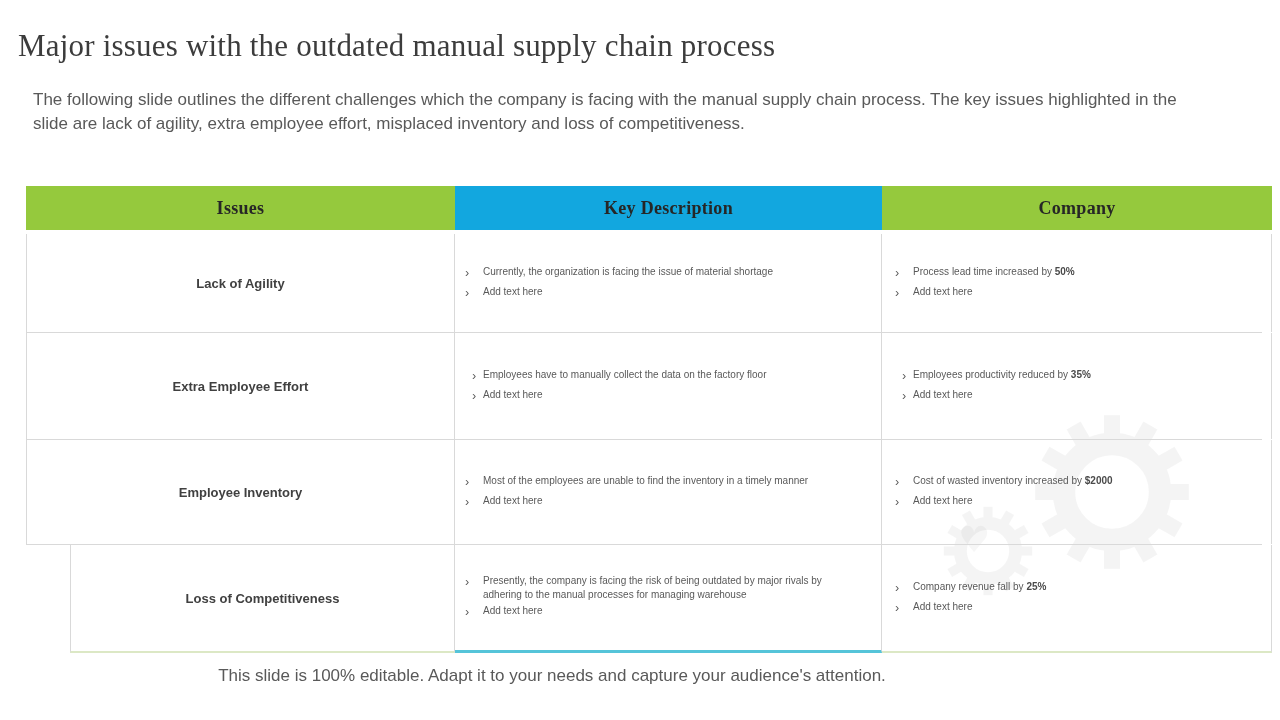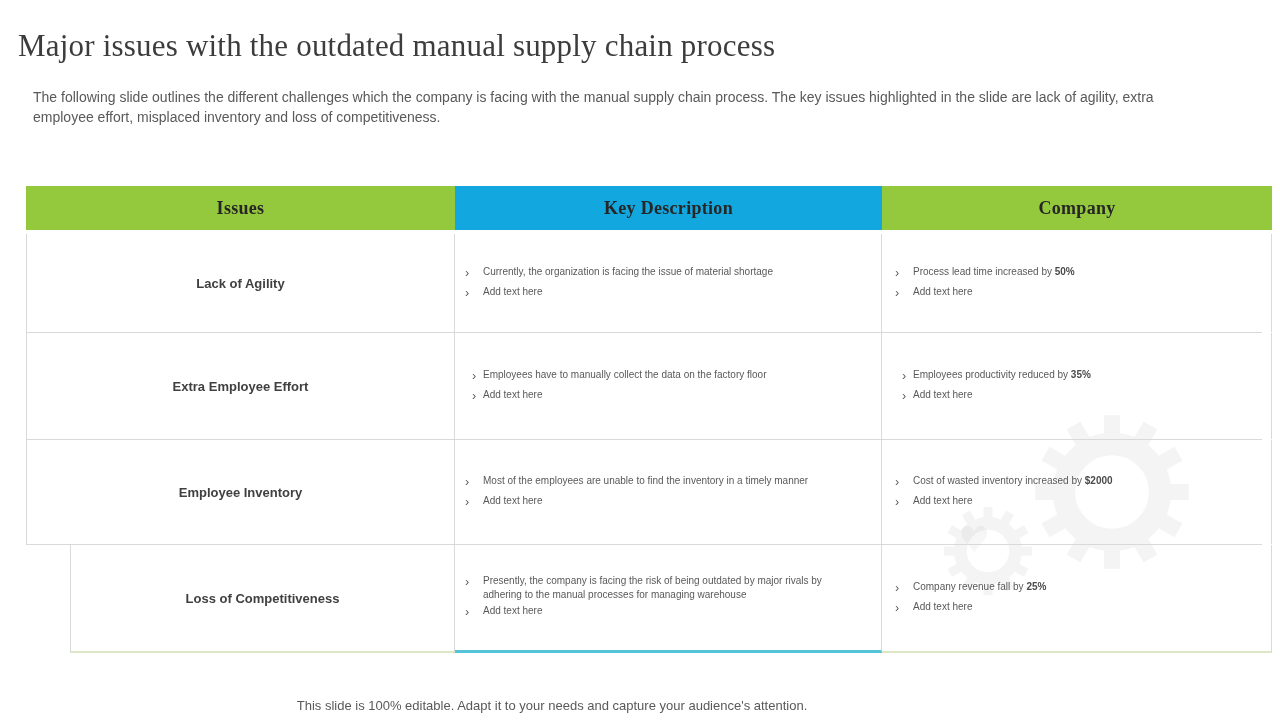--- a/index.html
+++ b/index.html
@@ -22,21 +22,21 @@
   }
   .title{
     position:absolute;left:18px;top:28px;
     font-family:"Liberation Serif", serif;
     font-size:31px;font-weight:400;
     color:var(--text-dark);
     letter-spacing:0.2px;
   }
   .subtitle{
     position:absolute;left:33px;top:88px;width:1164px;
-    font-size:14px;line-height:1.42;
+    font-size:17px;line-height:1.42;
     color:var(--text-body);
   }
   
   .wm{position:absolute;color:#6f6f6f;opacity:0.07;z-index:0;}
   .wm-big{left:1032px;top:412px;width:160px;height:160px;}
   .wm-small{left:942px;top:505px;width:92px;height:92px;}
   .wm-heart{
     left:958px;top:522px;
     font-family:"DejaVu Sans", sans-serif;
     font-size:36px;line-height:1;opacity:0.06;
@@ -81,23 +81,23 @@
   .li{display:flex;margin:1.5px 0;}
   .blt{
     flex:0 0 18px;width:18px;
     color:var(--text-body);font-size:12.5px;line-height:1.36;
   }
   .li-text{
     font-size:10px;line-height:1.36;color:var(--text-body);
   }
   .bold-val{font-weight:700;color:#4a4a4a;}
   .footer{
-    position:absolute;left:0;top:698px;width:1104px;
+    position:absolute;left:0;top:666px;width:1104px;
     text-align:center;
-    font-size:13px;color:var(--text-body);
+    font-size:17px;color:var(--text-body);
   }
 </style>
 </head>
 <body>
 
 <svg width="0" height="0" style="position:absolute">
   <symbol id="gear" viewBox="0 0 100 100">
     <circle cx="50" cy="50" r="30" fill="none" stroke="currentColor" stroke-width="14"></circle>
     <g fill="currentColor">
       <rect x="45" y="2" width="10" height="13" transform="rotate(0 50 50)"></rect>

